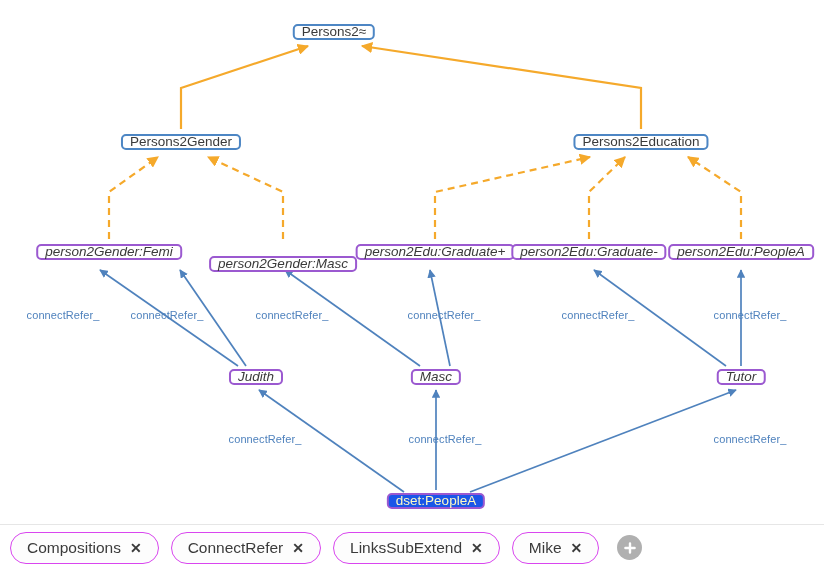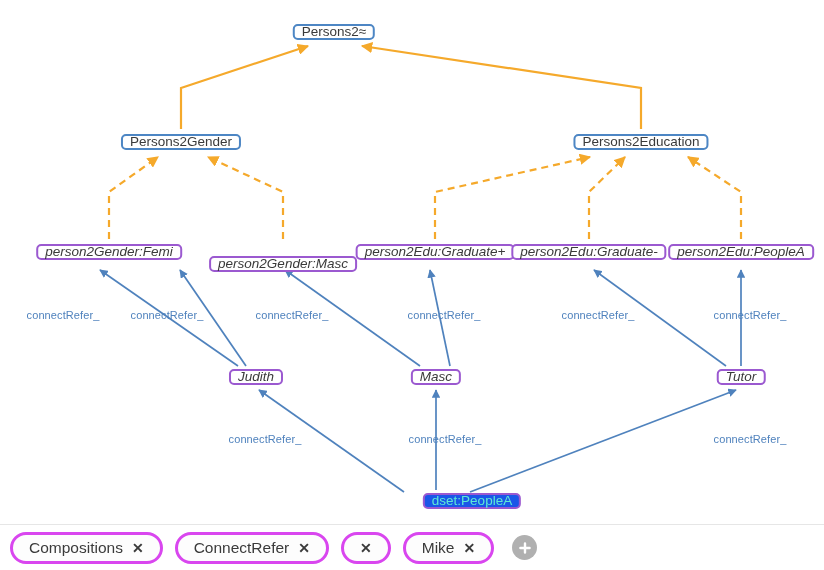--- a/index.html
+++ b/index.html
@@ -56,22 +56,21 @@
     color: #3a3a3a;
   }
   .node.purple-node {
     border: 2.5px solid #9b59d0;
     color: #3a3a3a;
     font-style: italic;
   }
   .node.selected-node {
     border: 2.5px solid #9b59d0;
     background: #1a56e8;
-    color: #5eead4;
-    margin-left: 36px;
+    color: #fef9c3;
   }
   .edge-label {
     position: absolute;
     transform: translate(-50%, -50%);
     font-size: 11px;
     color: #4f82bd;
     white-space: nowrap;
     letter-spacing: 0.1px;
     pointer-events: none;
     padding-left: 18px;
@@ -89,21 +88,21 @@
     align-items: center;
     padding: 0 10px;
     gap: 12px;
   }
   .chip {
     display: inline-flex;
     align-items: center;
     gap: 9px;
     height: 32px;
     padding: 0 16px;
-    border: 3px solid #d946ef;
+    border: 1px solid #d946ef;
     border-radius: 16px;
     background: #fdfdfd;
     font-size: 15.5px;
     color: #3b3b3b;
     cursor: pointer;
     box-sizing: border-box;
   }
   .chip .chip-x {
     font-size: 14px;
     font-weight: bold;
@@ -203,20 +202,21 @@
   <div id="toolbar">
     <div class="chip">
       <span>Compositions</span>
       <span class="chip-x">✕</span>
     </div>
     <div class="chip">
       <span>ConnectRefer</span>
       <span class="chip-x">✕</span>
     </div>
     <div class="chip">
+      <span>LinksSubExtend</span>
       <span class="chip-x">✕</span>
     </div>
     <div class="chip">
       <span>Mike</span>
       <span class="chip-x">✕</span>
     </div>
     <div class="add-btn">
       <svg width="14" height="14" viewBox="0 0 14 14">
         <path d="M7 2.4 V11.6 M2.4 7 H11.6" stroke="#ffffff" stroke-width="2.4" stroke-linecap="round"></path>
       </svg>

